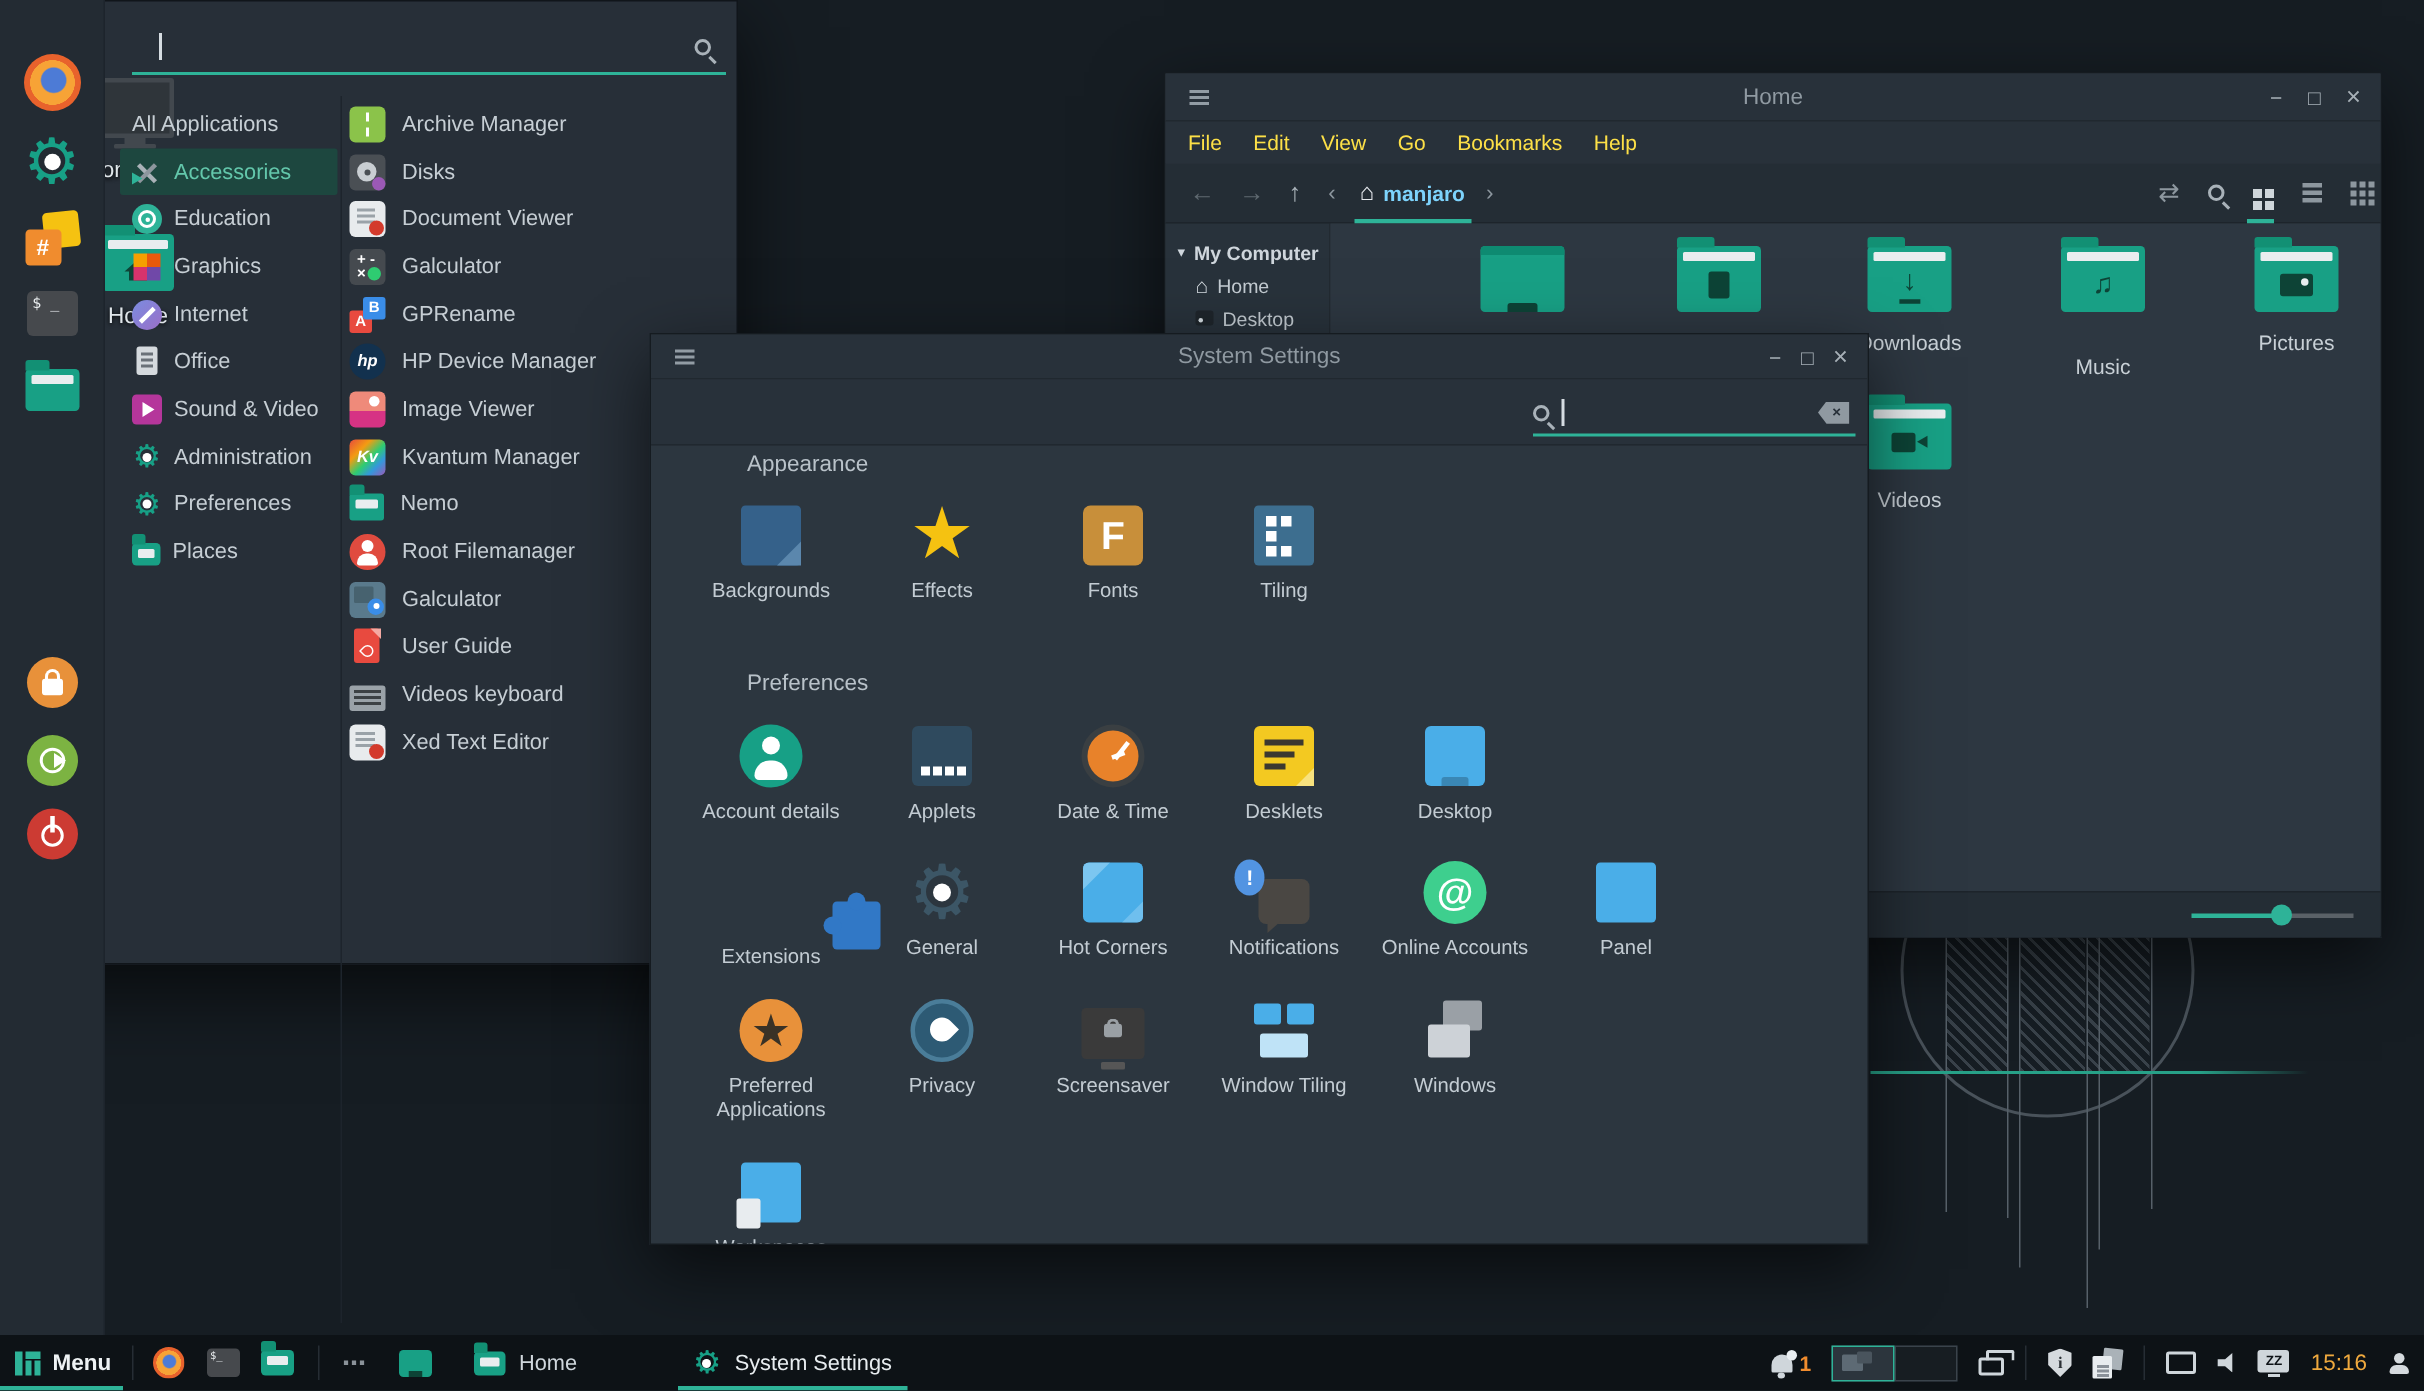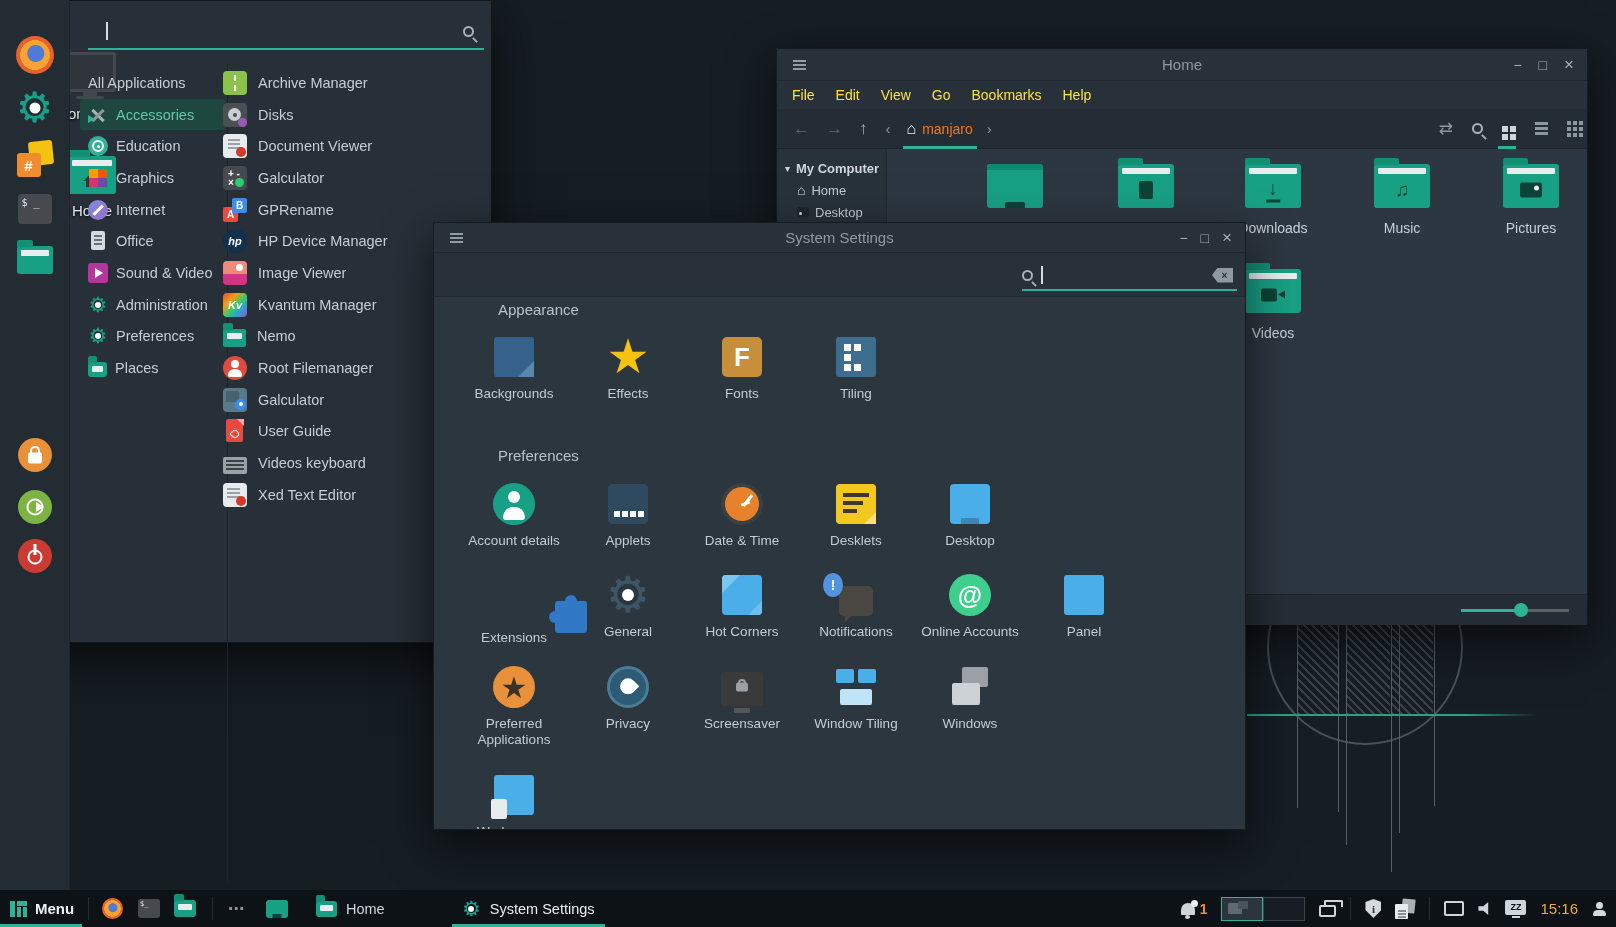--- a/index.html
+++ b/index.html
@@ -46,21 +46,21 @@
 .cir{width:42px;height:42px;border-radius:50%}
 .glyph-c{display:flex;align-items:center;justify-content:center}
 
 #menu{left:5px;top:245px;width:492px;height:643px;background:#272f38;border:1px solid #10151a;box-shadow:0 18px 50px rgba(0,0,0,.65);z-index:3}
 #menu .fav{position:absolute;left:0;top:0;bottom:0;width:70px;background:#232b33;border-right:1px solid #1d242c}
 .favic{position:absolute;left:50%;transform:translateX(-50%)}
 #menu .search{position:absolute;left:88px;top:14px;width:396px;height:36px;border-bottom:2px solid #2eb398;display:flex;align-items:center}
 .catlist{position:absolute;left:80px;top:67px;width:145px}
 .cat{height:31.7px;display:flex;align-items:center;gap:8px;padding-left:8px;font-size:14.5px;color:#c6ced4;border-radius:2px}
 .cat.sel{background:#1d473f;color:#63c7ab}
-.applist{position:absolute;left:223px;top:67px;width:246px}
+.applist{position:absolute;left:233px;top:67px;width:246px}
 .app{height:31.7px;display:flex;align-items:center;gap:11px;font-size:14.5px;color:#c6ced4}
 .menudiv{position:absolute;left:227px;top:64px;bottom:45px;width:1px;background:#1d242c}
 .aic{width:24px;height:24px;position:relative;flex:none;border-radius:4px}
 .cic{width:20px;height:20px;position:relative;flex:none}
 .sess{position:absolute;left:18px;width:34px;height:34px;border-radius:50%}
 
 #panel{position:absolute;left:0;top:890px;width:1616px;height:37px;background:#0d1216;z-index:5}
 #panel .pitem{position:absolute;top:0;height:37px;display:flex;align-items:center}
 .psep{position:absolute;top:7px;width:1px;height:23px;background:#262d34}
 .task-underline{position:absolute;left:0;right:0;bottom:0;height:3px;background:#2eb398}
@@ -137,21 +137,21 @@
       <span>Bookmarks</span>
       <span>Help</span>
     </nav>
     <div class="toolbar">
       <span class="tool-ic" style="margin-left:16px;color:#5f6970">←</span>
       <span class="tool-ic" style="margin-left:16px;color:#5f6970">→</span>
       <span class="tool-ic" style="margin-left:16px;color:#aab3ba">↑</span>
       <span class="tool-ic" style="margin-left:18px;font-size:15px">‹</span>
       <div style="display:flex;align-items:center;gap:6px;margin-left:12px;position:relative;height:40px;padding:0 4px">
         <span style="color:#e6eaee;font-size:16px">⌂</span>
-        <span style="color:#f97316;font-weight:normal;font-size:14px">manjaro</span>
+        <span style="color:#7dd3fc;font-weight:bold;font-size:14px">manjaro</span>
         <div class="active-underline" style="left:0;right:0;bottom:0"></div>
       </div>
       <span class="tool-ic" style="margin-left:10px;font-size:15px">›</span>
       <div style="margin-left:auto;display:flex;align-items:center;gap:19px;padding-right:14px">
         <span class="tool-ic">⇄</span>
         <span class="mag"></span>
         <div style="position:relative;height:40px;display:flex;align-items:center;color:#cfd6db">
           <span class="gridic" style="margin-right:8px"></span>
           <div class="active-underline" style="left:-4px;right:0;bottom:0"></div>
         </div>
@@ -194,21 +194,21 @@
         <div class="fitem" style="left:331px;top:15px">
           <div class="folder" style="width:56px;height:44px;margin:0 auto">
             <span class="fglyph" style="font-size:19px;border-bottom:3px solid #0d4336;padding:0 2px">↓</span>
           </div>
           <div style="margin-top:12px">Downloads</div>
         </div>
         <div class="fitem" style="left:460px;top:15px">
           <div class="folder" style="width:56px;height:44px;margin:0 auto">
             <span class="fglyph" style="font-size:19px">♫</span>
           </div>
-          <div style="margin-top:12px">Music</div>
+          <div style="margin-top:28px">Music</div>
         </div>
         <div class="fitem" style="left:589px;top:15px">
           <div class="folder" style="width:56px;height:44px;margin:0 auto">
             <div class="fglyph" style="width:22px;height:15px;background:#0d4336;border-radius:2px">
                 <i style="position:absolute;right:3px;top:3px;width:5px;height:5px;background:#e9edef;border-radius:50%"></i>
               </div>
           </div>
           <div style="margin-top:12px">Pictures</div>
         </div>
 

